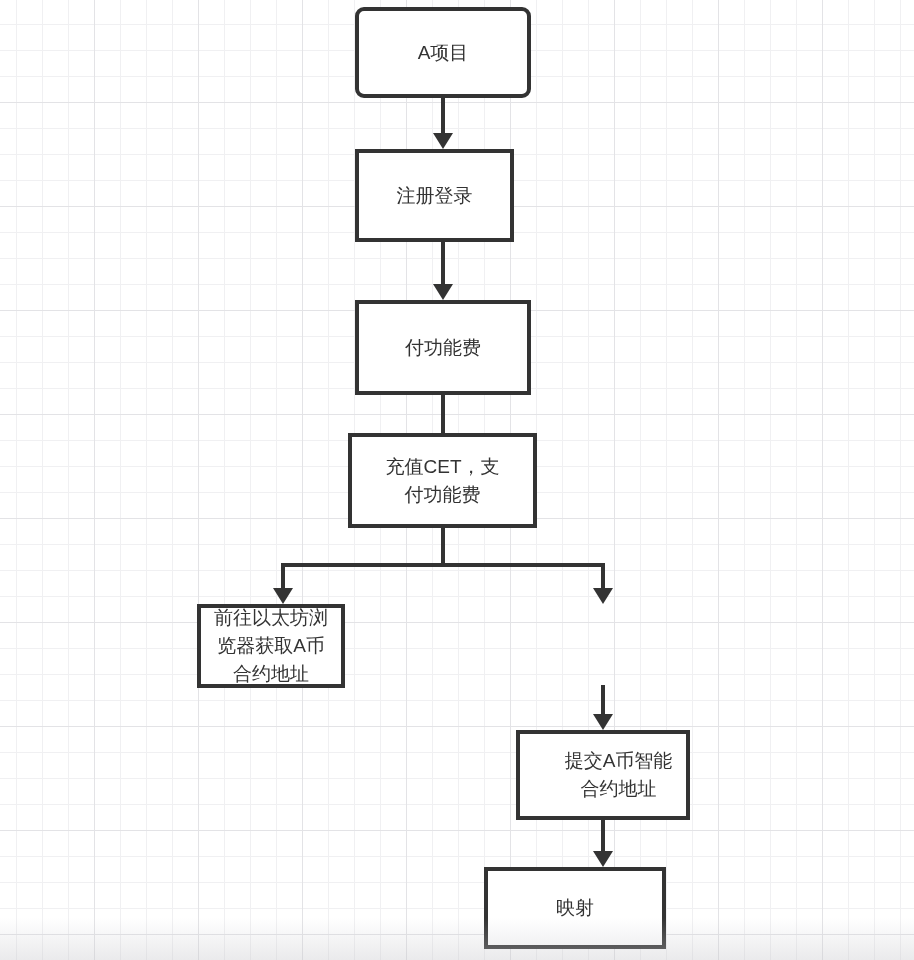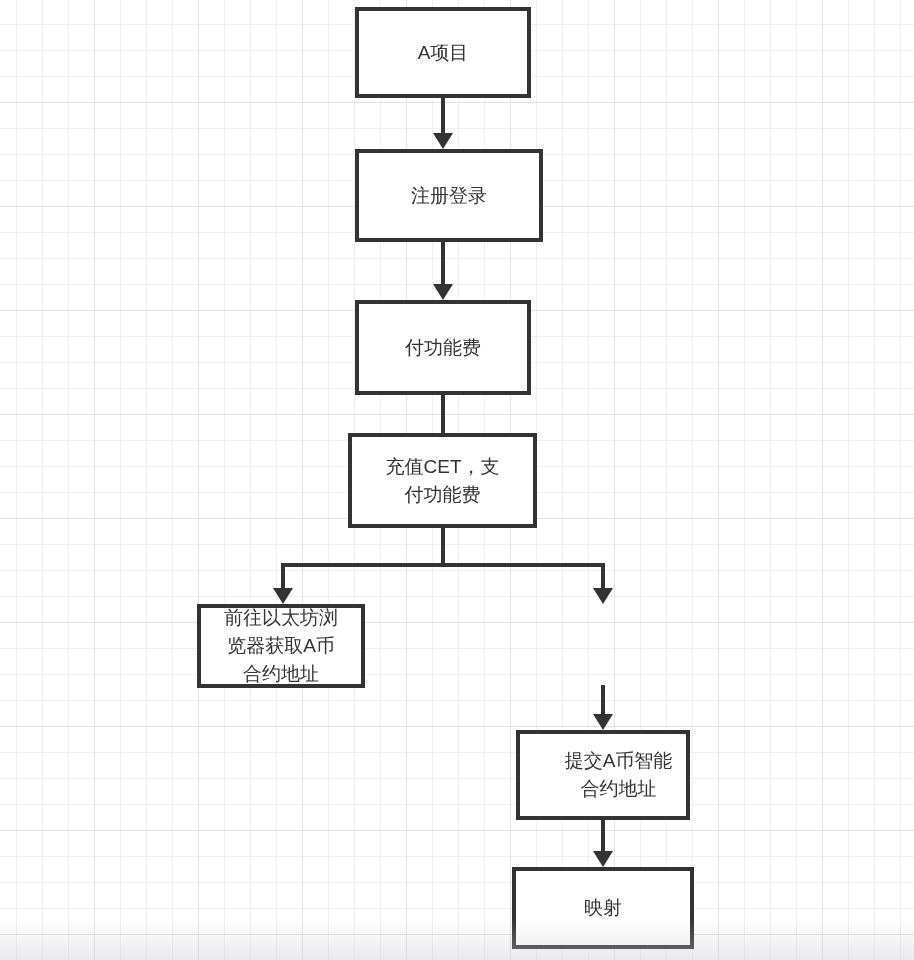--- a/index.html
+++ b/index.html
@@ -41,28 +41,28 @@
     align-items: center;
     justify-content: center;
     text-align: center;
     font-size: 19px;
     line-height: 28px;
     color: #333333;
     white-space: pre-line;
     cursor: default;
   }
 
-  .n1 { left: 355px; top: 7px;   width: 176px; height: 91px; }
-  .n2 { left: 355px; top: 149px; width: 188px; height: 93px; }
+  .n1 { left: 355px; top: 7px;   width: 176px; height: 91px; border-radius: 9px; }
+  .n2 { left: 355px; top: 149px; width: 159px; height: 93px; }
   .n3 { left: 355px; top: 300px; width: 176px; height: 95px; }
   .n4 { left: 348px; top: 433px; width: 189px; height: 95px; }
-  .n5 { left: 197px; top: 604px; width: 168px; height: 84px; }
+  .n5 { left: 197px; top: 604px; width: 148px; height: 84px; }
   .n6 { left: 516px; top: 604px; width: 173px; height: 83px; }
   .n7 { left: 516px; top: 730px; width: 174px; height: 90px; padding-left: 31px; }
-  .n8 { left: 512px; top: 867px; width: 182px; height: 82px; }
+  .n8 { left: 484px; top: 867px; width: 182px; height: 82px; }
 
   .vline {
     position: absolute;
     width: 4px;
     background: #333333;
   }
   .hline {
     position: absolute;
     height: 4px;
     background: #333333;

